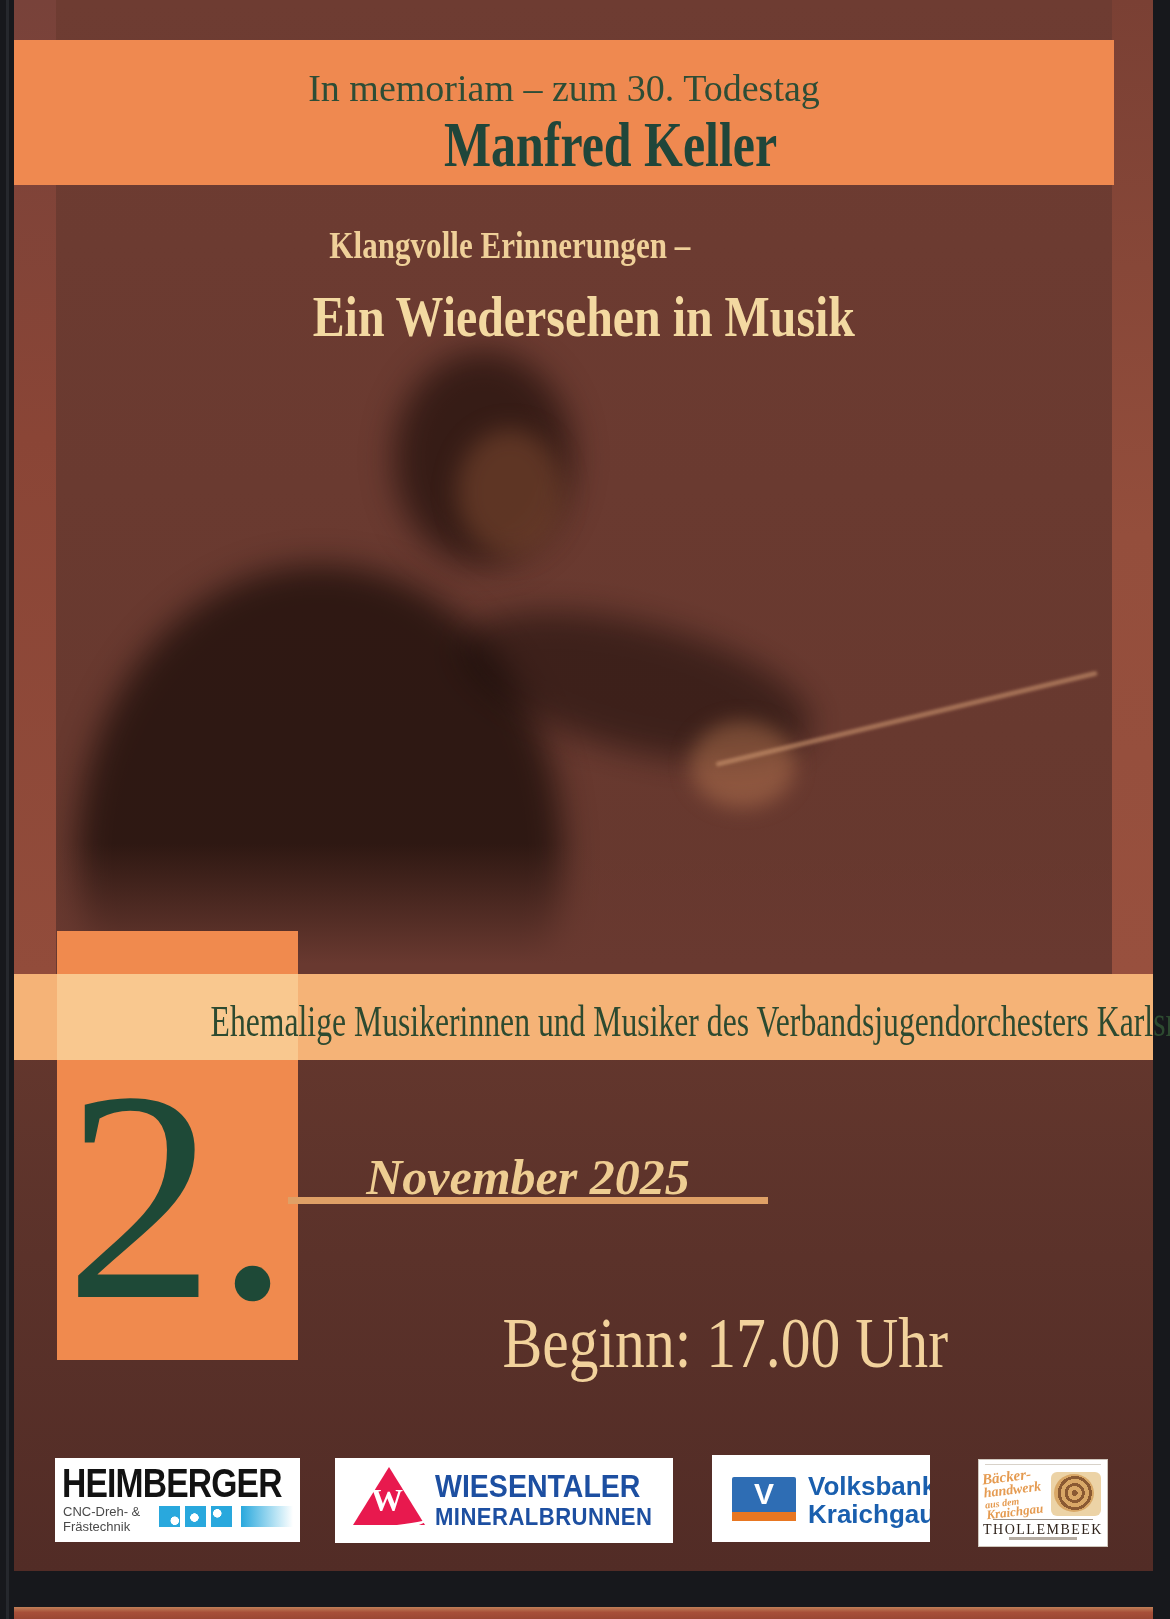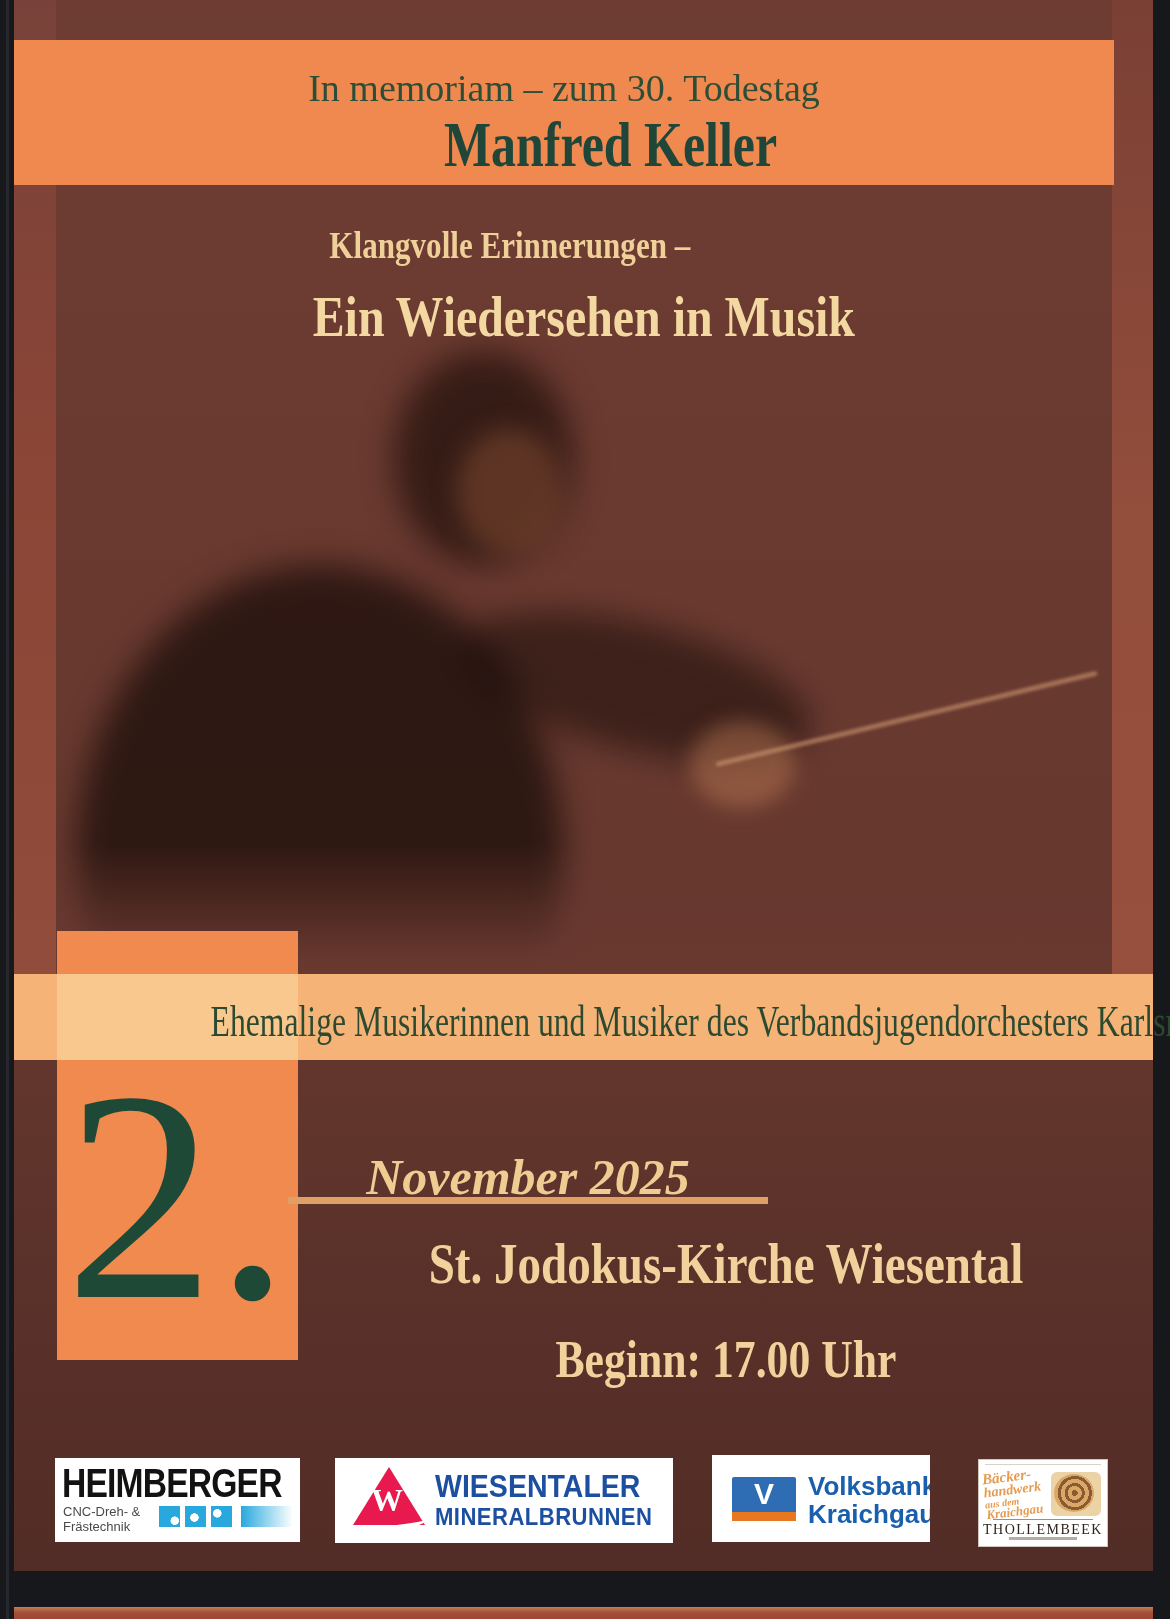--- a/index.html
+++ b/index.html
@@ -48,21 +48,21 @@
   .banner-light{left:0;top:974px;width:1139px;height:86px;background:#f5b377;}
   .banner-light-overlay{left:43px;top:0;width:241px;height:86px;background:#f9c88f;}
   .ensemble{left:0;top:22px;width:100%;text-align:center;font-size:44px;color:#2d4a30;white-space:nowrap;}
   .big-day{left:43px;top:1046px;width:241px;height:310px;text-align:center;
            font-size:300px;line-height:300px;color:#1e4937;}
 
   .nov-wrap{left:274px;top:1148px;width:480px;text-align:center;
             font-size:50px;font-weight:bold;color:#eecd92;font-style:italic;}
   .nov-underline{left:274px;top:1197px;width:480px;height:7px;background:#dfa066;}
   .venue{left:284px;top:1232px;width:855px;text-align:center;font-size:56px;font-weight:bold;color:#f2d29c;white-space:nowrap;}
-  .time{left:284px;top:1330px;width:855px;text-align:center;font-size:52px;font-weight:bold;color:#f2d29c;white-space:nowrap;}
+  .time{left:284px;top:1303px;width:855px;text-align:center;font-size:71px;font-weight:normal;color:#f2d29c;white-space:nowrap;}
 
   .cx72{display:inline-block;transform:scaleX(.72);transform-origin:center;}
   .cx78{display:inline-block;transform:scaleX(.78);transform-origin:center;}
   .cx84{display:inline-block;transform:scaleX(.84);transform-origin:center;}
 
   
   .logo-box{background:#fff;overflow:hidden;font-family:"Liberation Sans",sans-serif;}
   .box-heim{left:41px;top:1458px;width:245px;height:84px;}
   .heim-name{left:7px;top:2px;font-size:41px;font-weight:bold;color:#121212;letter-spacing:-1px;
              transform:scaleX(.82);transform-origin:left top;white-space:nowrap;}
@@ -147,23 +147,20 @@
     <div class="abs banner-light">
       <div class="abs banner-light-overlay"></div>
       <div class="abs ensemble">
         <span class="cx72">Ehemalige Musikerinnen und Musiker des Verbandsjugendorchesters Karlsruhe</span>
       </div>
     </div>
     <div class="abs big-day">2.</div>
 
     <div class="abs nov-wrap">November 2025</div>
     <div class="abs nov-underline"></div>
-    <div class="abs venue">
-      <span class="cx84">St. Jodokus-Kirche Wiesental</span>
-    </div>
     <div class="abs time">
       <span class="cx84">Beginn: 17.00 Uhr</span>
     </div>
 
     <div class="abs logo-box box-heim">
       <div class="abs heim-name">HEIMBERGER</div>
       <div class="abs heim-sub">
         <div>CNC-Dreh- &amp;</div>
         <div>Frästechnik</div>
       </div>

